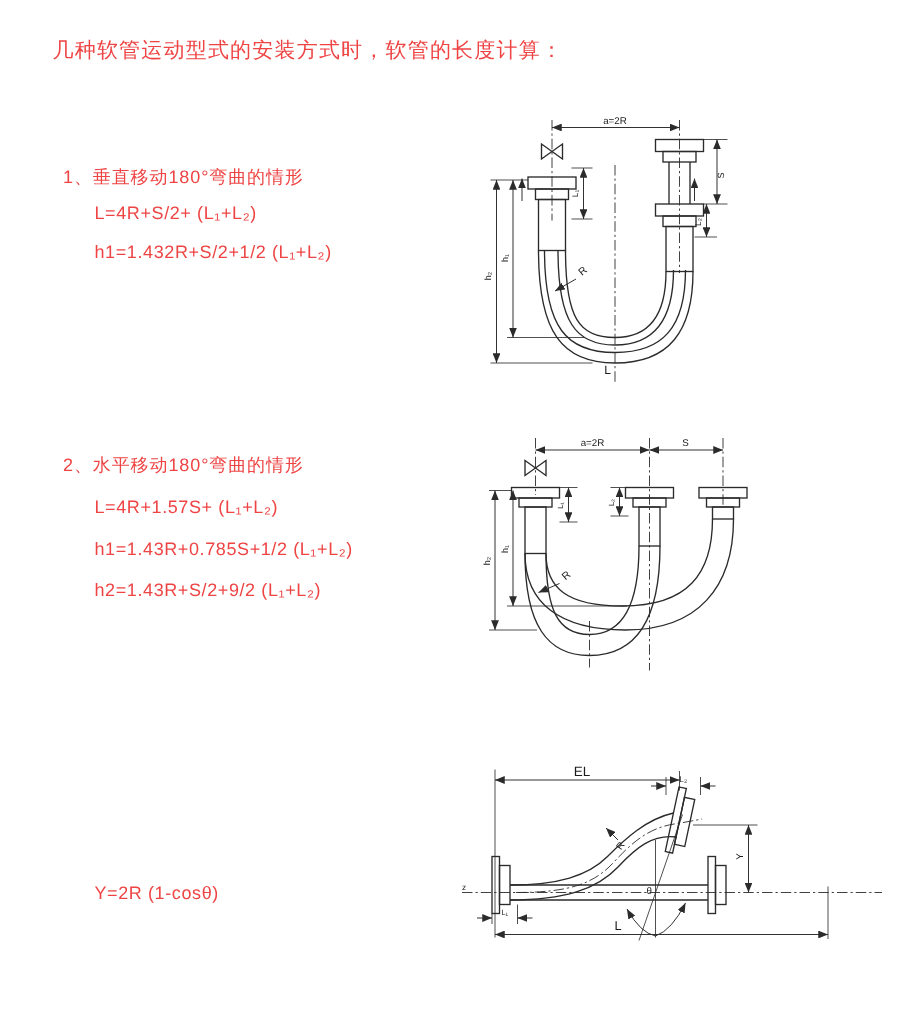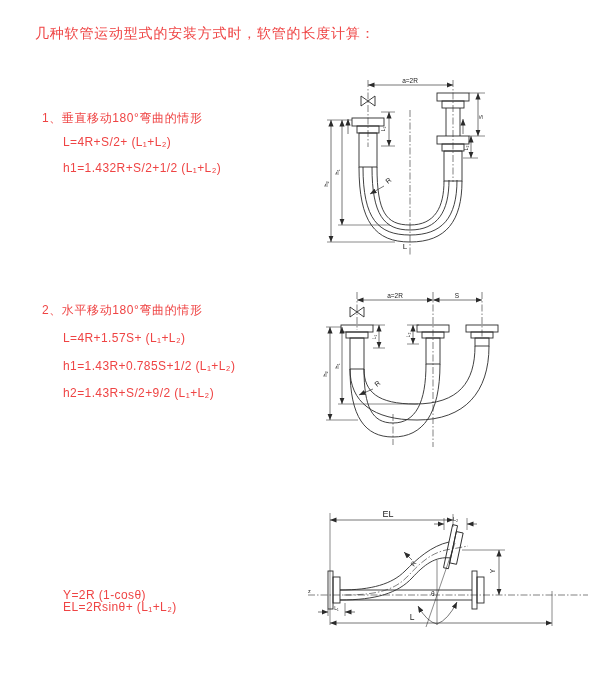--- a/index.html
+++ b/index.html
@@ -31,21 +31,20 @@
   <div class="line heading s1h">1、垂直移动180°弯曲的情形</div>
   <div class="line formula s1f1">L=4R+S/2+ (L₁+L₂)</div>
   <div class="line formula s1f2">h1=1.432R+S/2+1/2 (L₁+L₂)</div>
 
   <div class="line heading s2h">2、水平移动180°弯曲的情形</div>
   <div class="line formula s2f1">L=4R+1.57S+ (L₁+L₂)</div>
   <div class="line formula s2f2">h1=1.43R+0.785S+1/2 (L₁+L₂)</div>
   <div class="line formula s2f3">h2=1.43R+S/2+9/2 (L₁+L₂)</div>
 
   <div class="line formula s3f2">Y=2R (1-cosθ)</div>
-  <div class="line formula s3f3">EL=2Rsinθ+ (L₁+L₂)</div>
 
   <svg id="d1" class="diag" width="235" height="190" viewBox="0 0 235 190">
     <defs>
       <marker id="ma" viewBox="0 0 10 8" refX="10" refY="4" markerWidth="6.5" markerHeight="5.2" markerUnits="userSpaceOnUse" orient="auto-start-reverse">
         <path d="M0,0 L10,4 L0,8 Z" fill="#2b2b2b"></path>
       </marker>
       <pattern id="hatchp" width="4" height="4" patternUnits="userSpaceOnUse">
         <path d="M0,0 L4,4 M4,0 L0,4" stroke="#4a4a4a" stroke-width="0.5"></path>
       </pattern>
     </defs>

